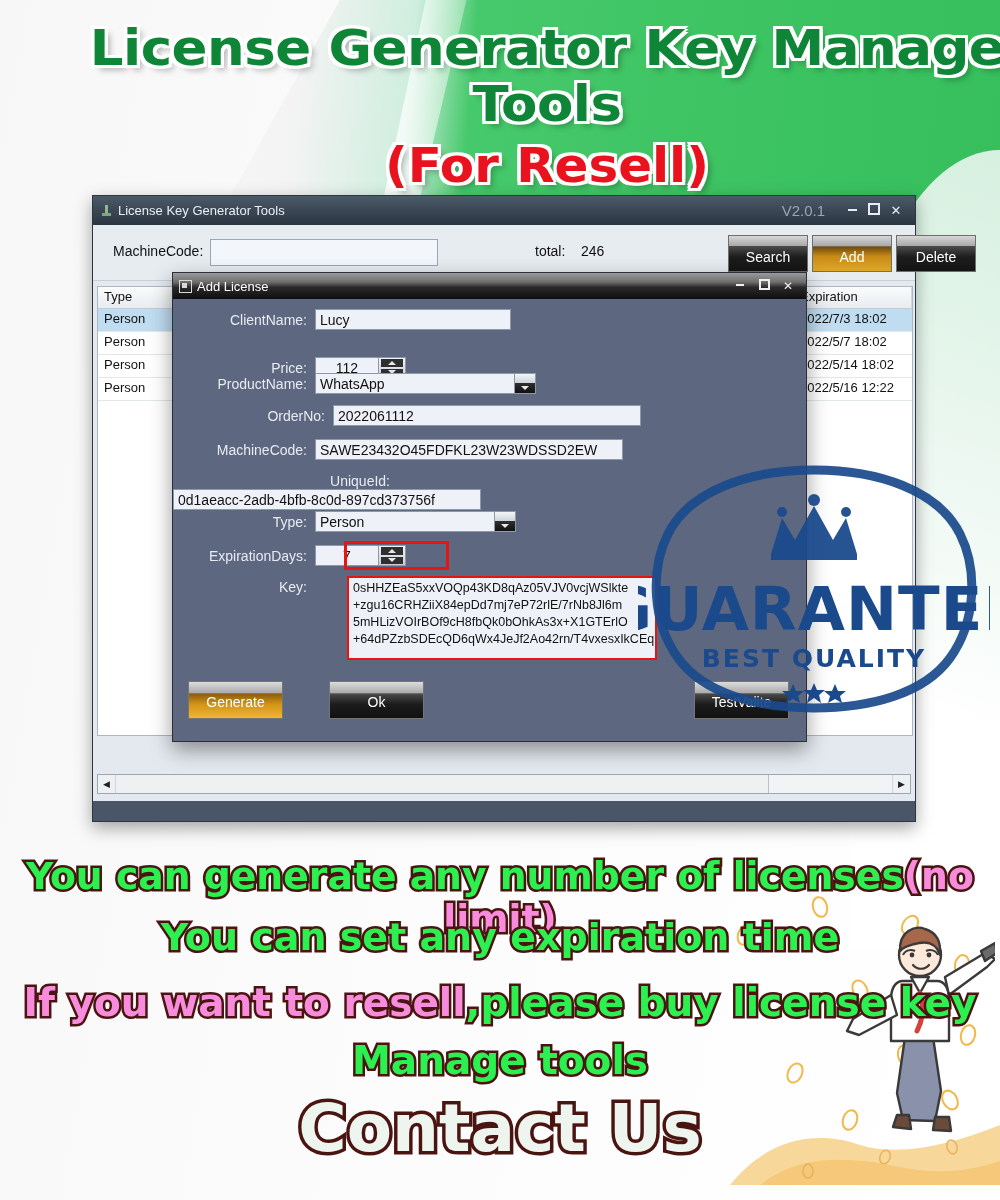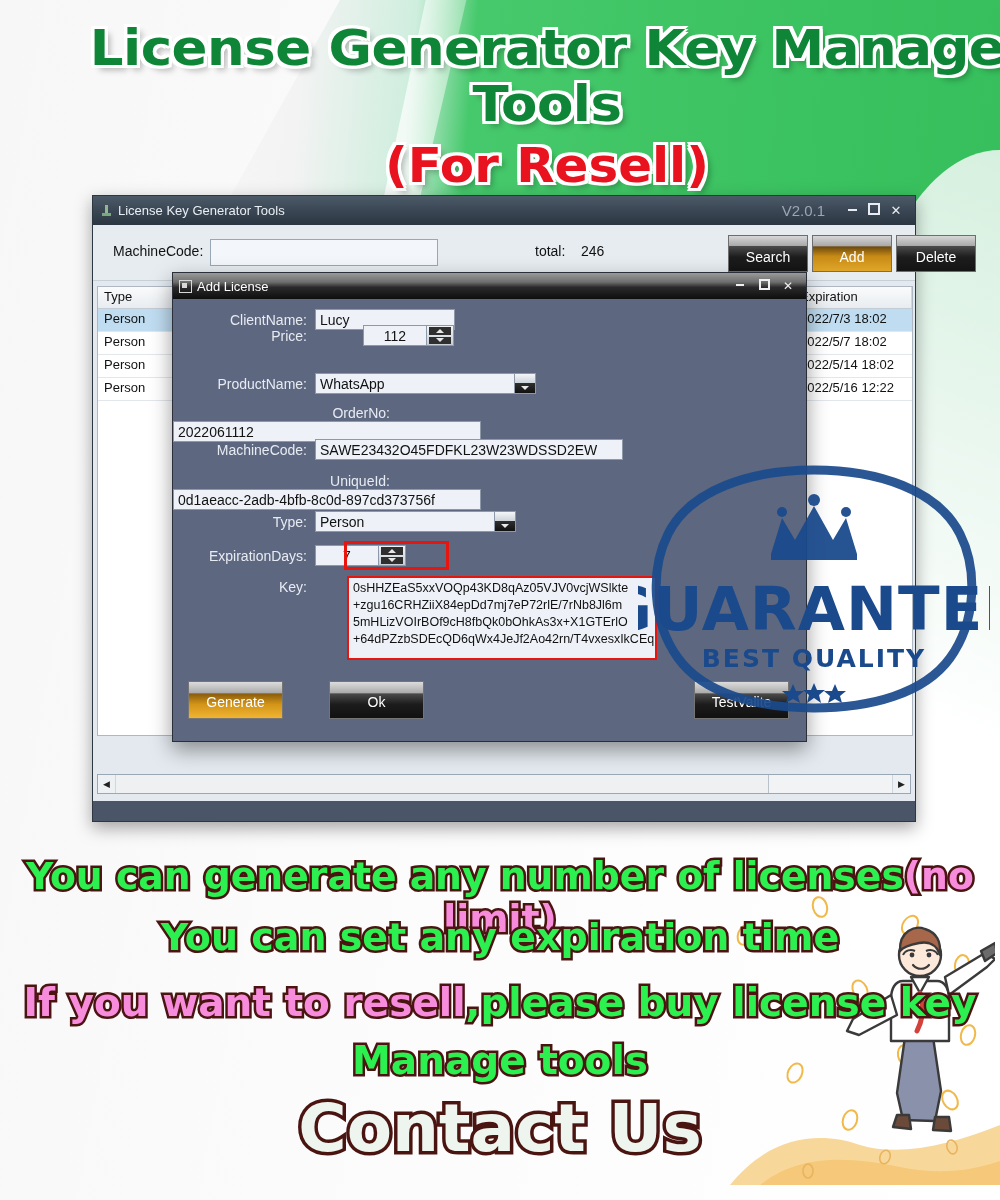--- a/index.html
+++ b/index.html
@@ -274,43 +274,43 @@
     <div class="modal-title">
       <span class="mico"></span>
       <span>Add License</span>
       <span class="mwbtn min mspacer"></span>
       <span class="mwbtn max"></span>
       <span class="mwbtn">✕</span>
     </div>
 
     <div class="frow" style="left:0;top:36px;">
       <span class="flabel">ClientName:</span>
-      <span class="finput" style="width:140px;">Lucy</span>
-    </div>
-
-    <div class="frow" style="left:0;top:52px;gap:48px;">
+      <span class="finput" style="width:196px;">Lucy</span>
+    </div>
+
+    <div class="frow" style="left:0;top:84px;">
       <span class="flabel">Price:</span>
       <span class="spin">
         <span class="finput sbox">112</span>
         <span class="sarrows">
           <i class="up"></i>
           <i class="dn"></i>
         </span>
       </span>
     </div>
 
     <div class="frow" style="left:0;top:100px;">
       <span class="flabel">ProductName:</span>
       <span class="combo">
         <span class="finput cbox" style="width:200px;">WhatsApp</span>
         <span class="carrow"></span>
       </span>
     </div>
 
-    <div class="frow" style="left:0;top:132px;flex-direction:column;">
+    <div class="frow" style="left:18px;top:132px;">
       <span class="flabel">OrderNo:</span>
       <span class="finput" style="width:308px;">2022061112</span>
     </div>
 
     <div class="frow" style="left:0;top:166px;">
       <span class="flabel">MachineCode:</span>
       <span class="finput" style="width:308px;">SAWE23432O45FDFKL23W23WDSSD2EW</span>
     </div>
 
     <div class="frow" style="left:0;top:200px;flex-direction:column;">

